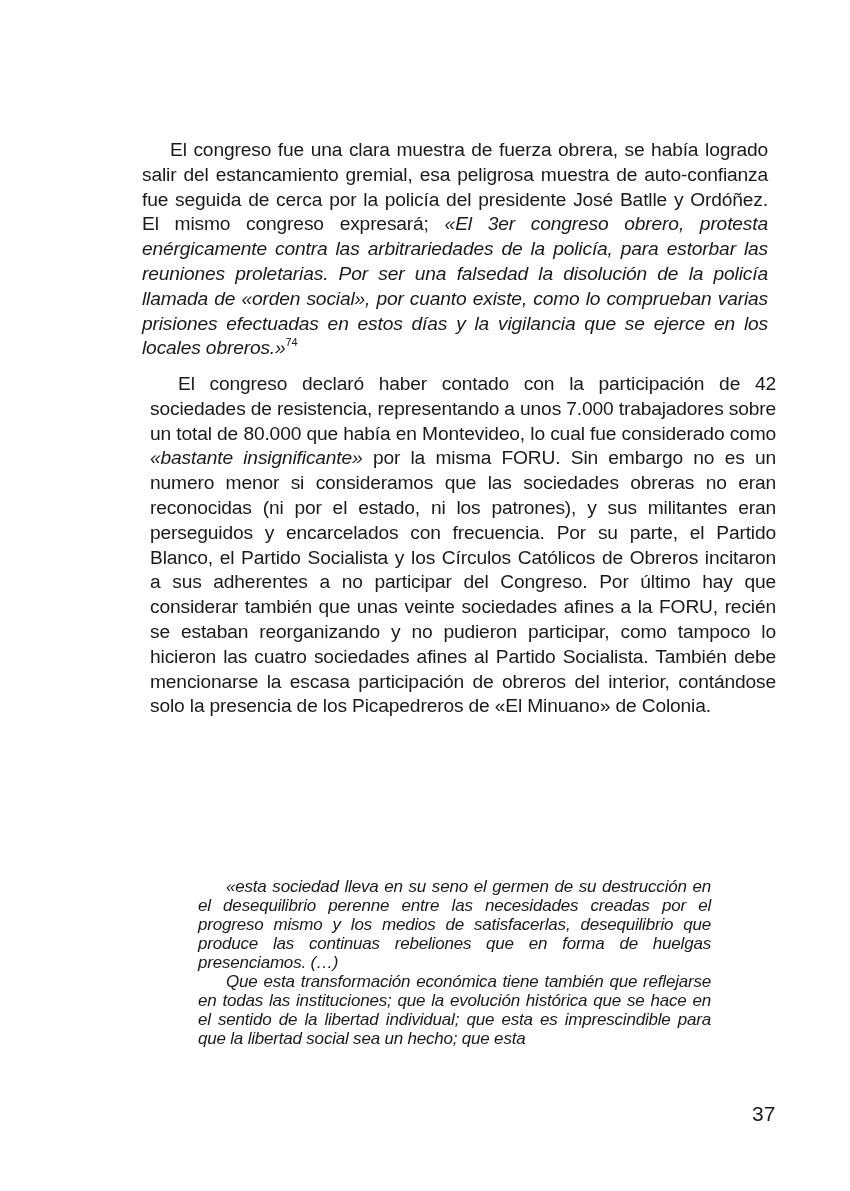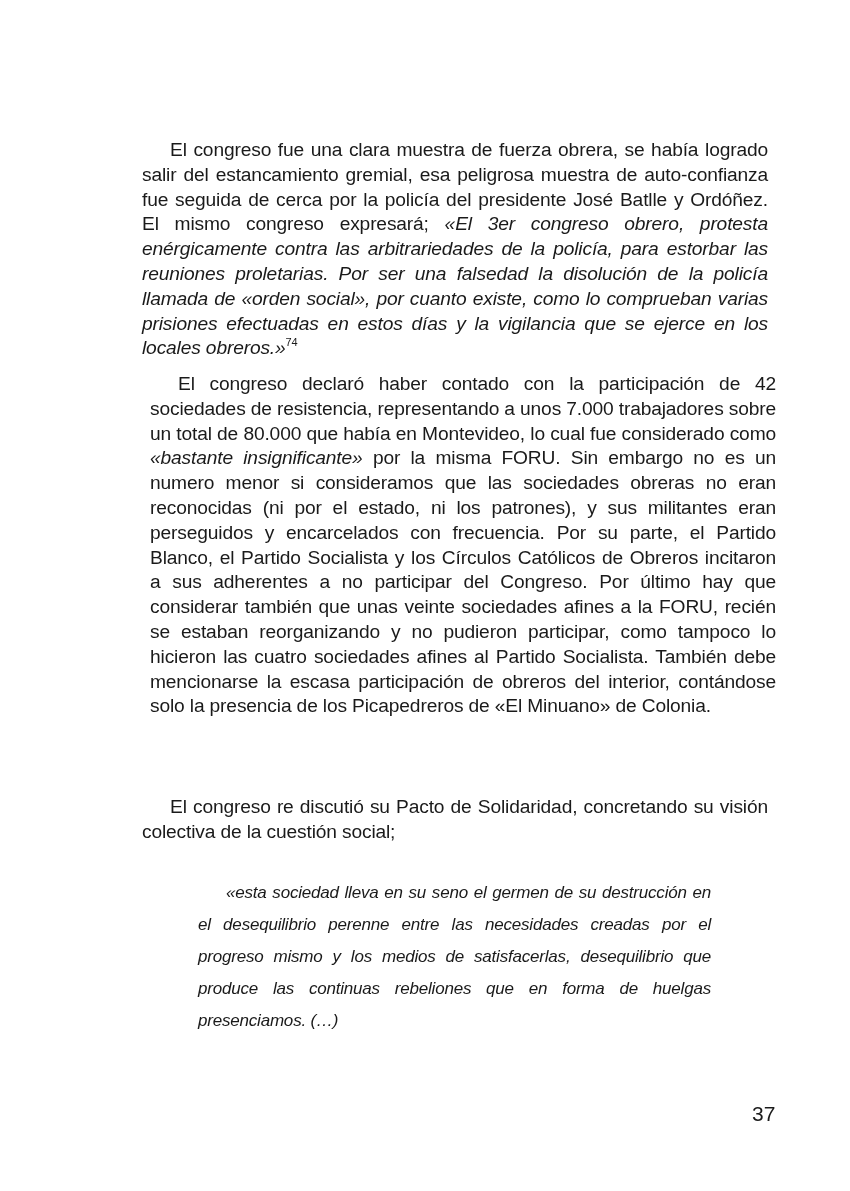--- a/index.html
+++ b/index.html
@@ -36,21 +36,21 @@
     }
     .para-1 { top: 110px; margin-top: 28px; }
     .para-2 { top: 372px; margin-left: 8px; }
     .para-3 { top: 795px; }
     .quote-block {
       position: absolute;
       left: 198px;
       width: 513px;
       top: 877px;
       font-size: 17px;
-      line-height: 32px;
+      line-height: 19px;
       text-align: justify;
       font-style: italic;
       letter-spacing: -0.2px;
     }
     .quote-para {
       margin: 0;
       text-indent: 28px;
     }
     em { font-style: italic; }
     sup {
@@ -70,21 +70,21 @@
   </style>
 </head>
 <body>
 
 <div class="page">
 
   <p class="text-block para para-1"><span>El congreso fue una clara muestra de fuerza obrera, se había logrado salir del estancamiento gremial, esa peligrosa muestra de auto-confianza fue seguida de cerca por la policía del presidente José Batlle y Ordóñez. El mismo congreso expresará; </span><em>«El 3er congreso obrero, protesta enérgicamente contra las arbitrariedades de la policía, para estorbar las reuniones proletarias. Por ser una falsedad la disolución de la policía llamada de «orden social», por cuanto existe, como lo comprueban varias prisiones efectuadas en estos días y la vigilancia que se ejerce en los locales obreros.»</em><sup>74</sup></p>
 
   <p class="text-block para para-2"><span>El congreso declaró haber contado con la participación de 42 sociedades de resistencia, representando a unos 7.000 trabajadores sobre un total de 80.000 que había en Montevideo, lo cual fue considerado como </span><em>«bastante insignificante»</em><span> por la misma FORU. Sin embargo no es un numero menor si consideramos que las sociedades obreras no eran reconocidas (ni por el estado, ni los patrones), y sus militantes eran perseguidos y encarcelados con frecuencia. Por su parte, el Partido Blanco, el Partido Socialista y los Círculos Católicos de Obreros incitaron a sus adherentes a no participar del Congreso. Por último hay que considerar también que unas veinte sociedades afines a la FORU, recién se estaban reorganizando y no pudieron participar, como tampoco lo hicieron las cuatro sociedades afines al Partido Socialista. También debe mencionarse la escasa participación de obreros del interior, contándose solo la presencia de los Picapedreros de «El Minuano» de Colonia.</span></p>
 
-  <p class="text-block para para-3"><span>El congreso re discutió su Pacto de Solidaridad, concretando su visión colectiva de la cuestión social;</span></p>
 
   <div class="quote-block">
     <p class="quote-para">«esta sociedad lleva en su seno el germen de su destrucción en el desequilibrio perenne entre las necesidades creadas por el progreso mismo y los medios de satisfacerlas, desequilibrio que produce las continuas rebeliones que en forma de huelgas presenciamos. (…)</p>
+    <p class="quote-para">Que esta transformación económica tiene también que reflejarse en todas las instituciones; que la evolución histórica que se hace en el sentido de la libertad individual; que esta es imprescindible para que la libertad social sea un hecho; que esta</p>
   </div>
 
   <div class="page-number">37</div>
 
 </div>
 
 </body></html>

